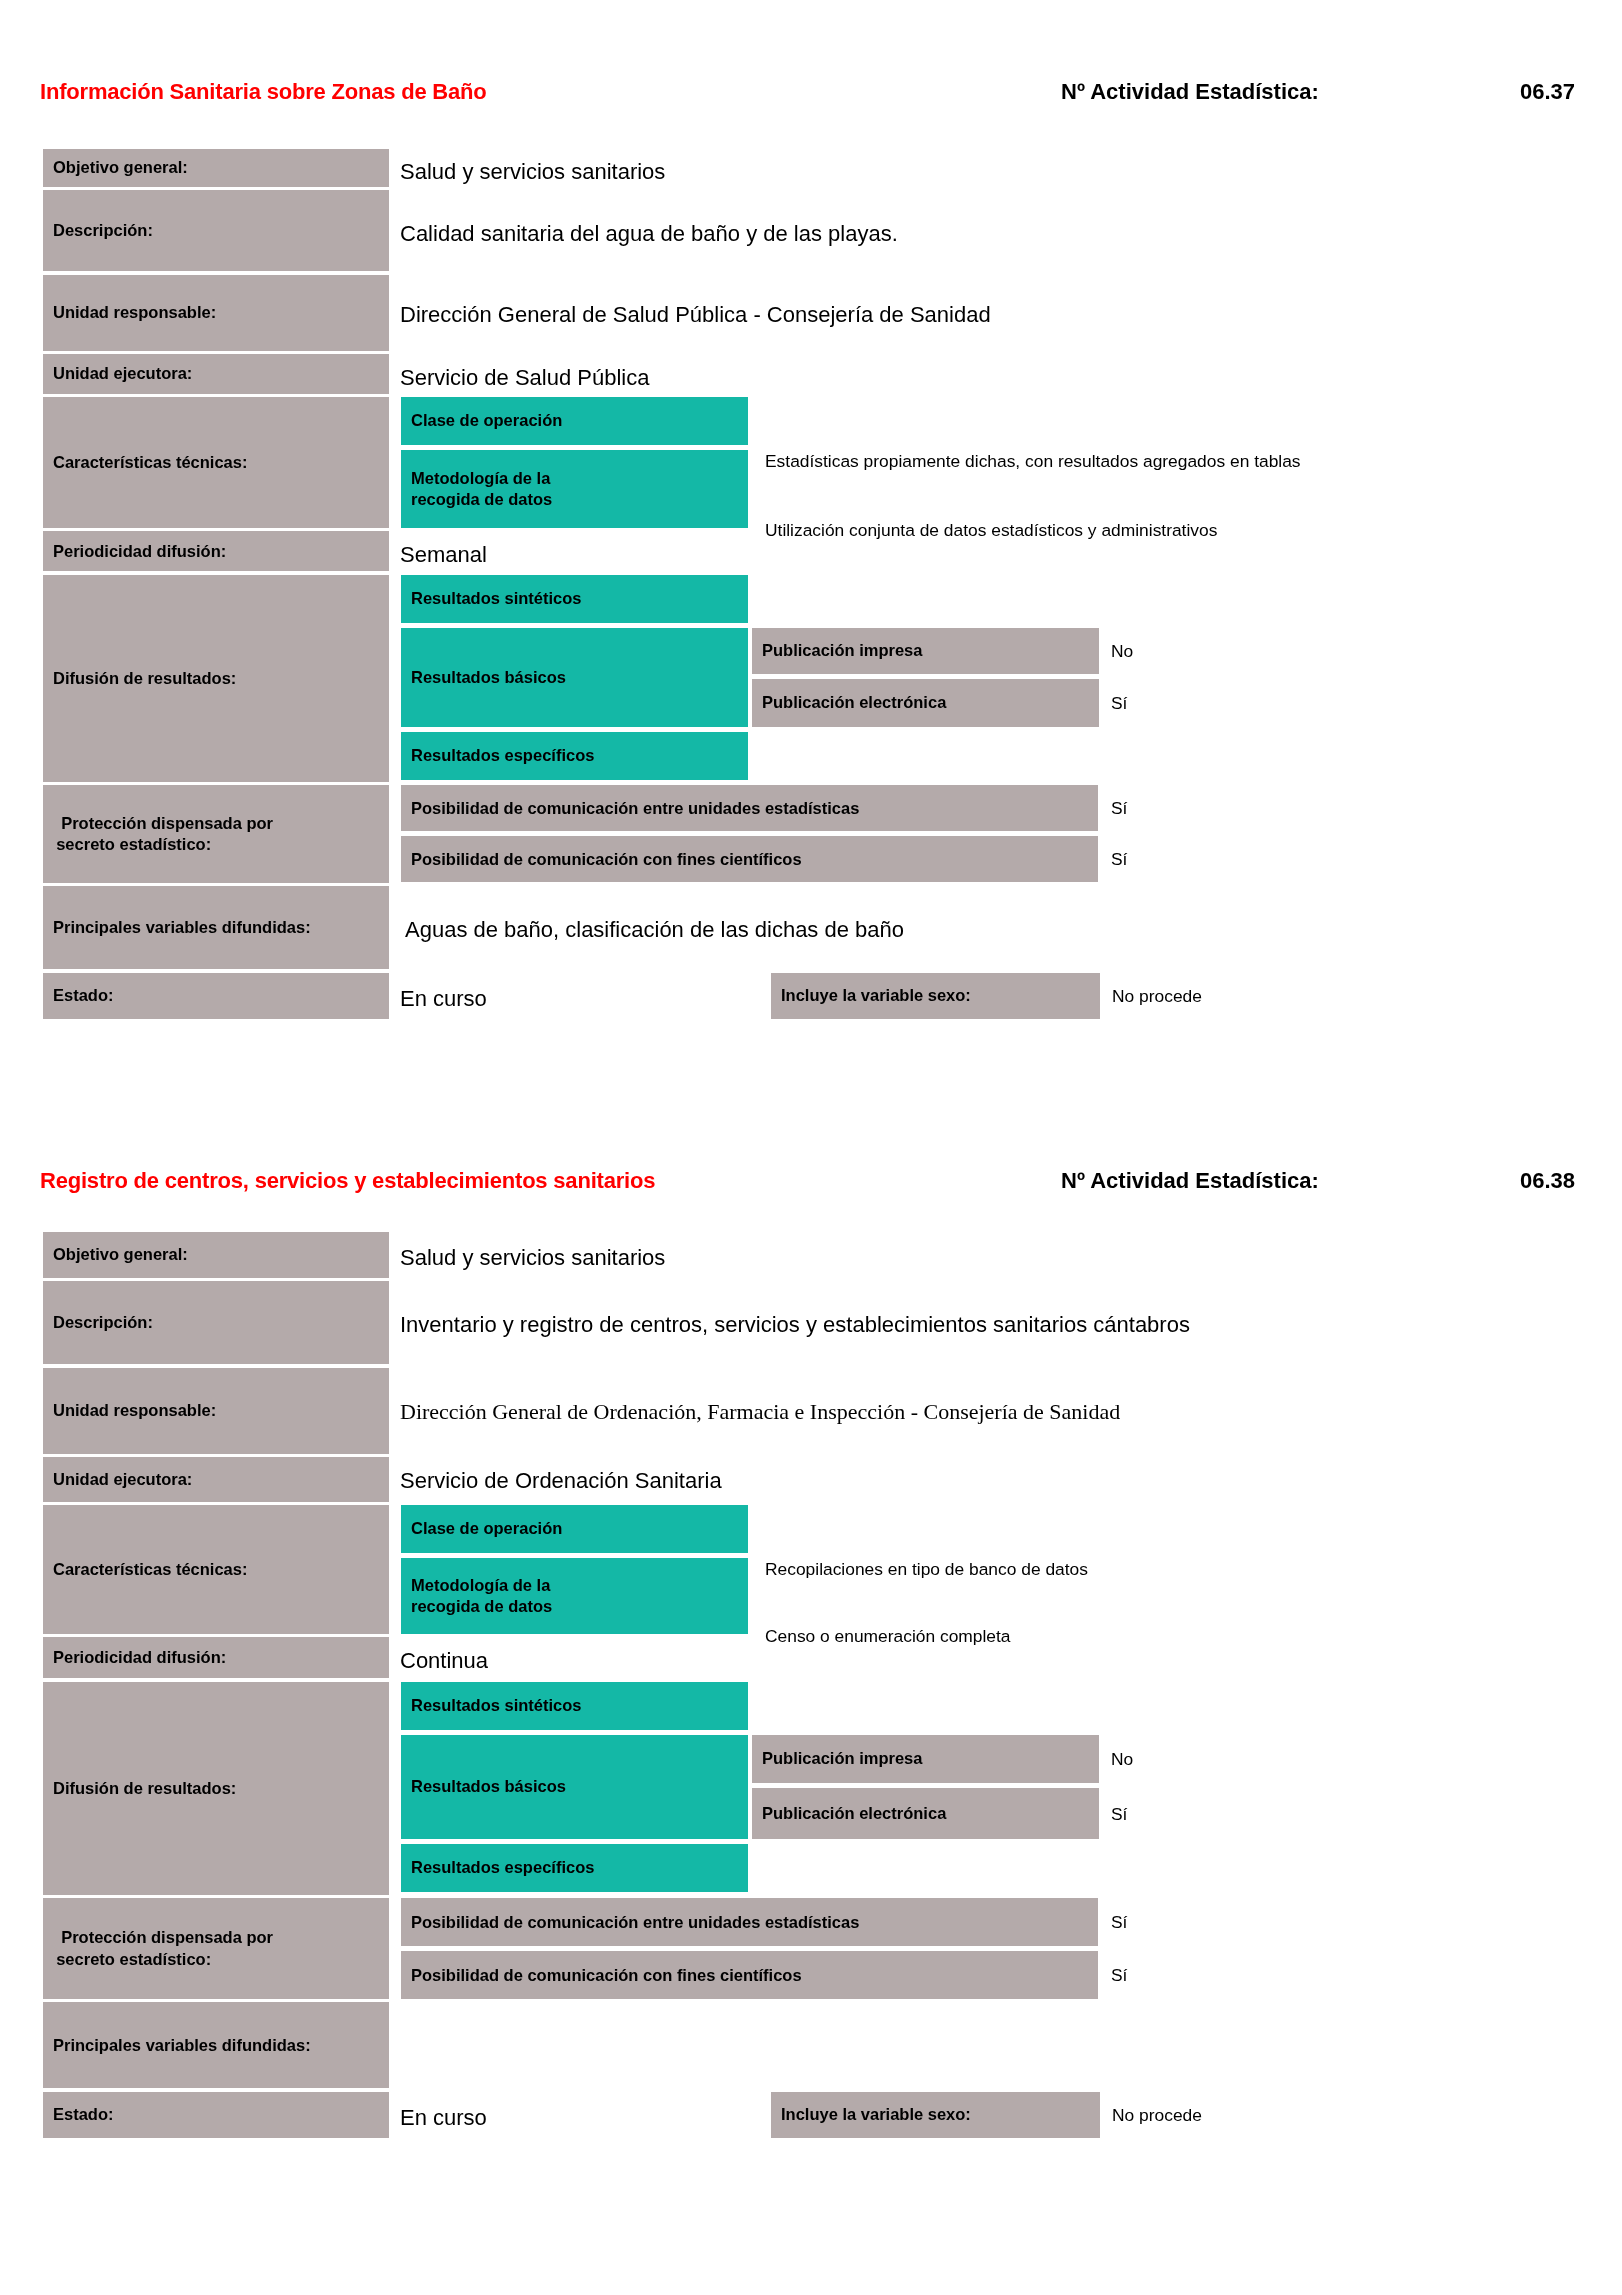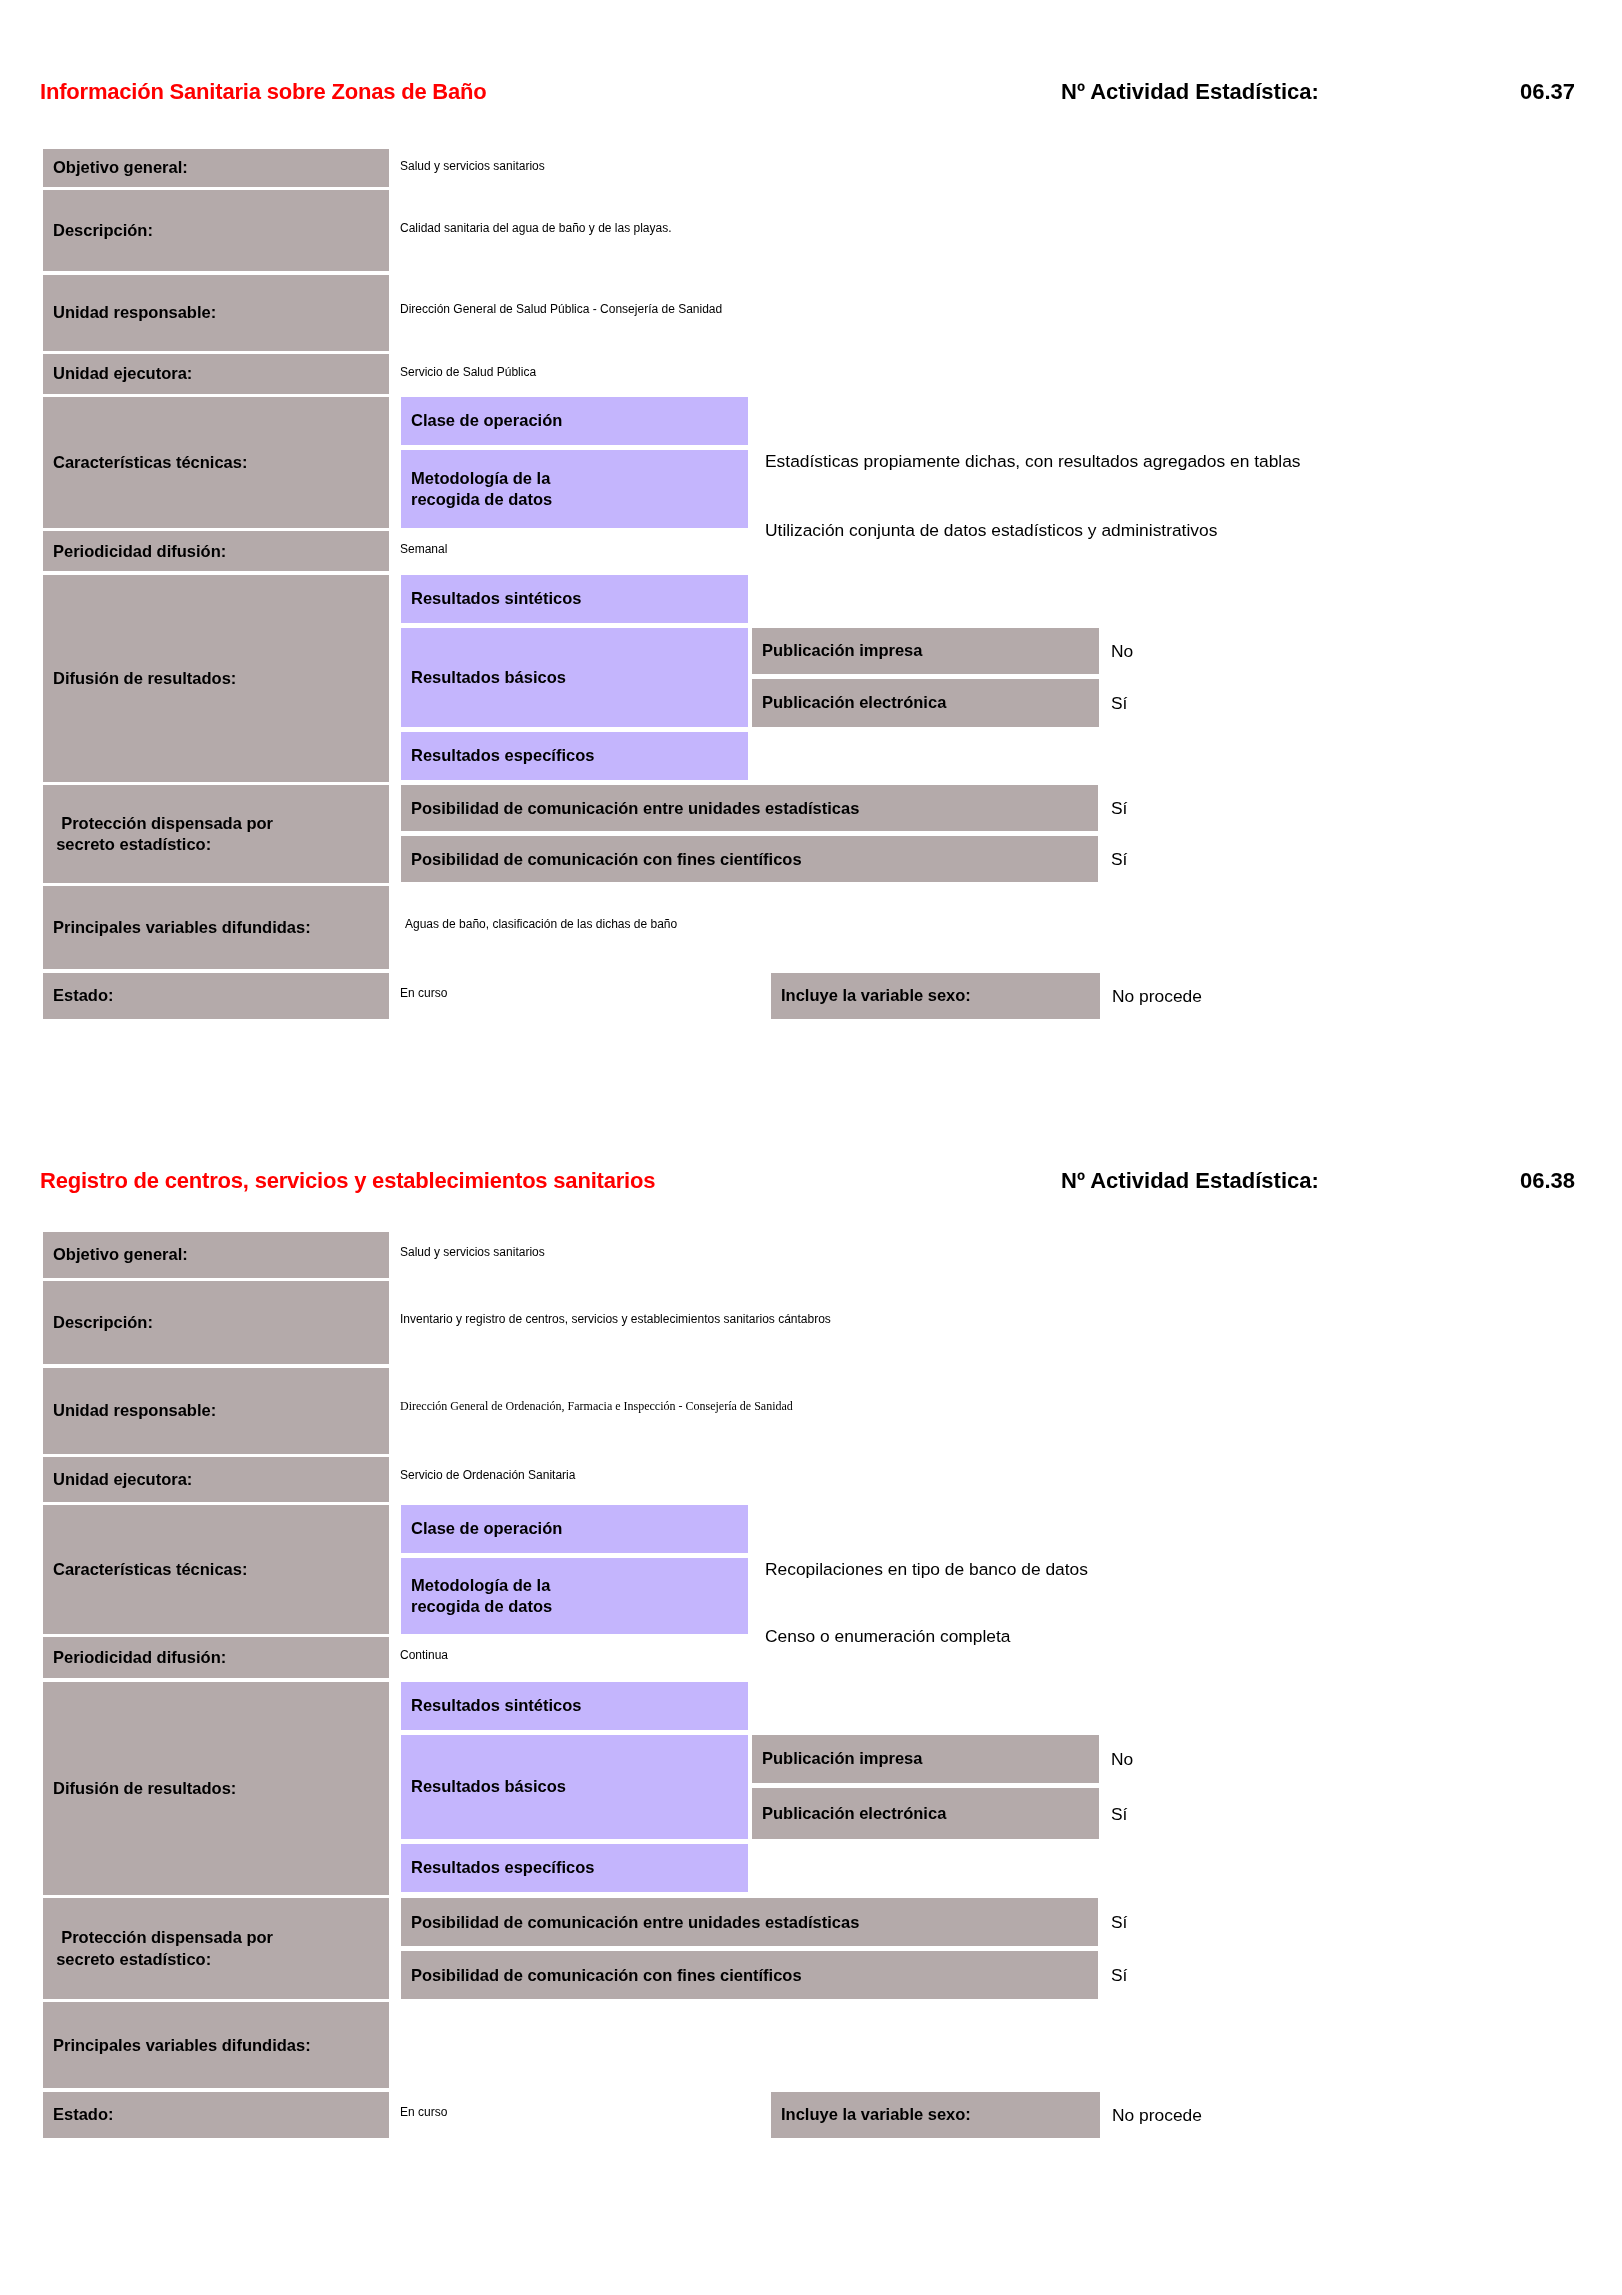--- a/index.html
+++ b/index.html
@@ -82,30 +82,30 @@
     line-height: 1.28;
   }
   .lcell.indent {
     padding-left: 13.2px;
   }
 
   
   .vtext {
     position: absolute;
     left: 400px;
-    font-size: 12px;
+    font-size: 22px;
     font-weight: normal;
     white-space: nowrap;
   }
 
   
   .scell {
     position: absolute;
     left: 401px;
-    background: #c4b5fd;
+    background: #14b8a6;
     box-sizing: border-box;
     display: flex;
     align-items: center;
     padding-left: 10px;
     font-size: 16.5px;
     font-weight: bold;
     line-height: 1.3;
   }
 
   

